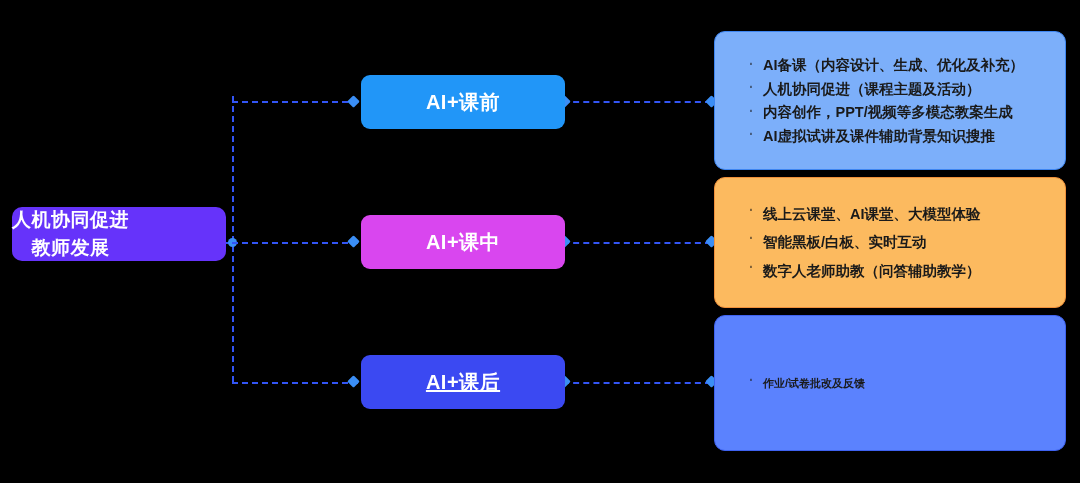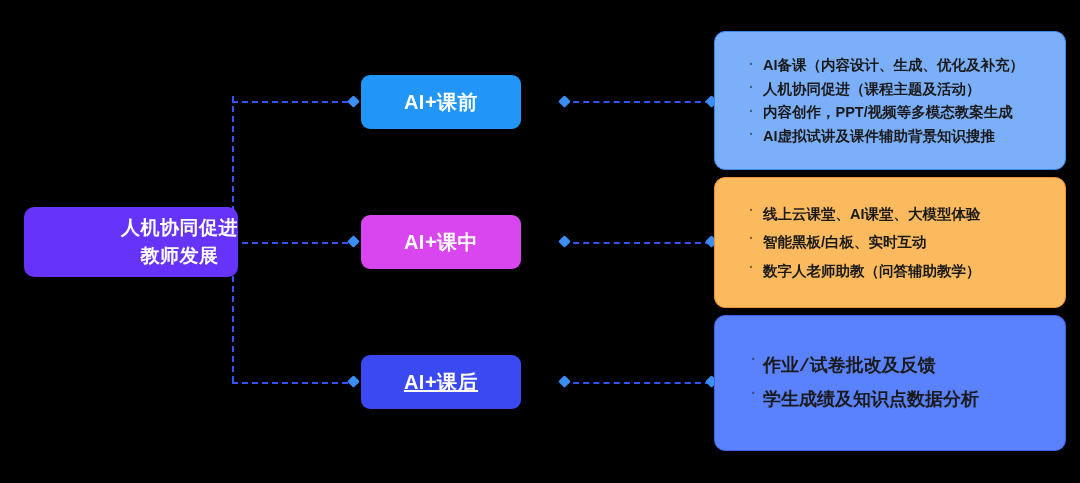--- a/index.html
+++ b/index.html
@@ -16,44 +16,44 @@
   }
   .canvas {
     position: absolute;
     inset: 0;
     background: #000000;
   }
 
   
   .root-node {
     position: absolute;
-    left: 24px;
+    left: 12px;
     top: 207px;
     width: 214px;
-    height: 70px;
+    height: 54px;
     background: #6633FA;
     border-radius: 10px;
     display: flex;
     align-items: center;
-    justify-content: flex-end;
+    justify-content: flex-start;
     text-align: center;
     color: #FFFFFF;
     font-size: 19px;
     font-weight: bold;
     line-height: 1.45;
     letter-spacing: 0.5px;
     box-sizing: border-box;
   }
   .root-node .root-line { display: block; }
 
   
   .stage-node {
     position: absolute;
     left: 361px;
-    width: 160px;
+    width: 204px;
     height: 54px;
     border-radius: 9px;
     display: flex;
     align-items: center;
     justify-content: center;
     color: #FFFFFF;
     font-size: 20px;
     font-weight: bold;
     letter-spacing: 0.5px;
     box-sizing: border-box;
@@ -104,21 +104,21 @@
   .panel-line::before {
     content: "·";
     position: absolute;
     left: 0;
     top: 3px;
     font-size: 14px;
     line-height: 1;
     opacity: 0.55;
   }
   .panel-mid .panel-line { font-size: 14.5px; padding-top: 7px; padding-bottom: 7px; }
-  .panel-post .panel-line { font-size: 18px; padding-top: 8px; padding-bottom: 8px; font-family: Liberation Mono, monospace; }
+  .panel-post .panel-line { font-size: 11px; padding-top: 8px; padding-bottom: 8px; }
 
   
   .conn {
     position: absolute;
   }
   .conn-h {
     height: 0;
     border-top: 2px dashed #3355F5;
   }
   .conn-v {
@@ -194,16 +194,15 @@
   </div>
 
   <div class="panel panel-mid">
     <div class="panel-line">线上云课堂、AI课堂、大模型体验</div>
     <div class="panel-line">智能黑板/白板、实时互动</div>
     <div class="panel-line">数字人老师助教（问答辅助教学）</div>
   </div>
 
   <div class="panel panel-post">
     <div class="panel-line">作业/试卷批改及反馈</div>
-    <div class="panel-line">学生成绩及知识点数据分析</div>
   </div>
 
 </div>
 
 </body></html>

